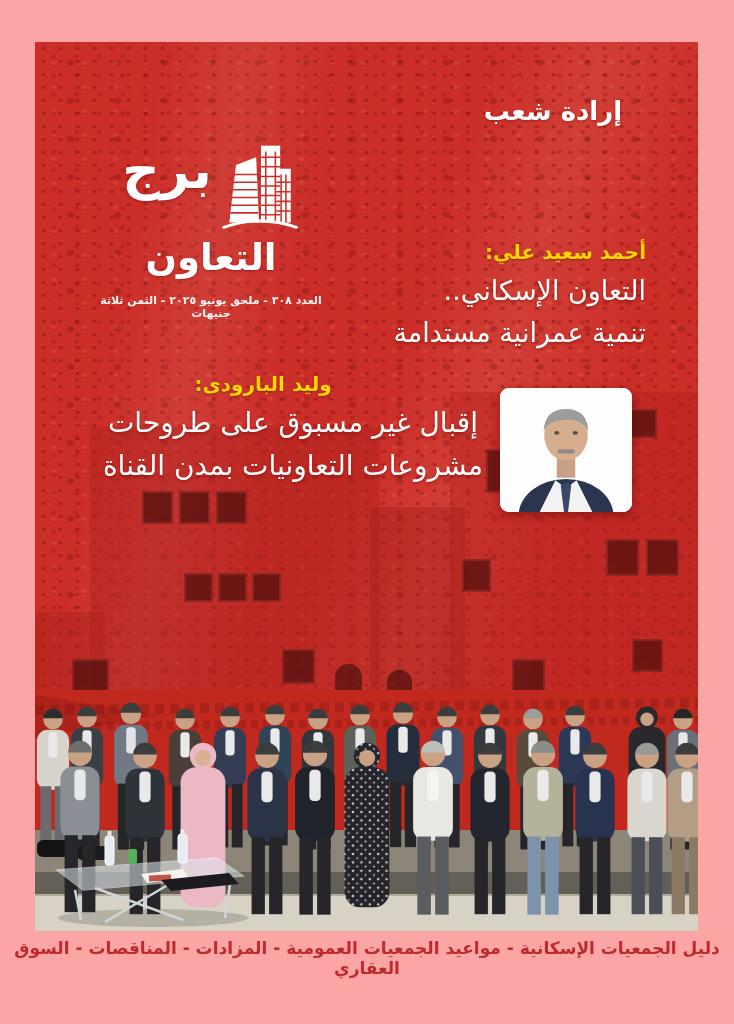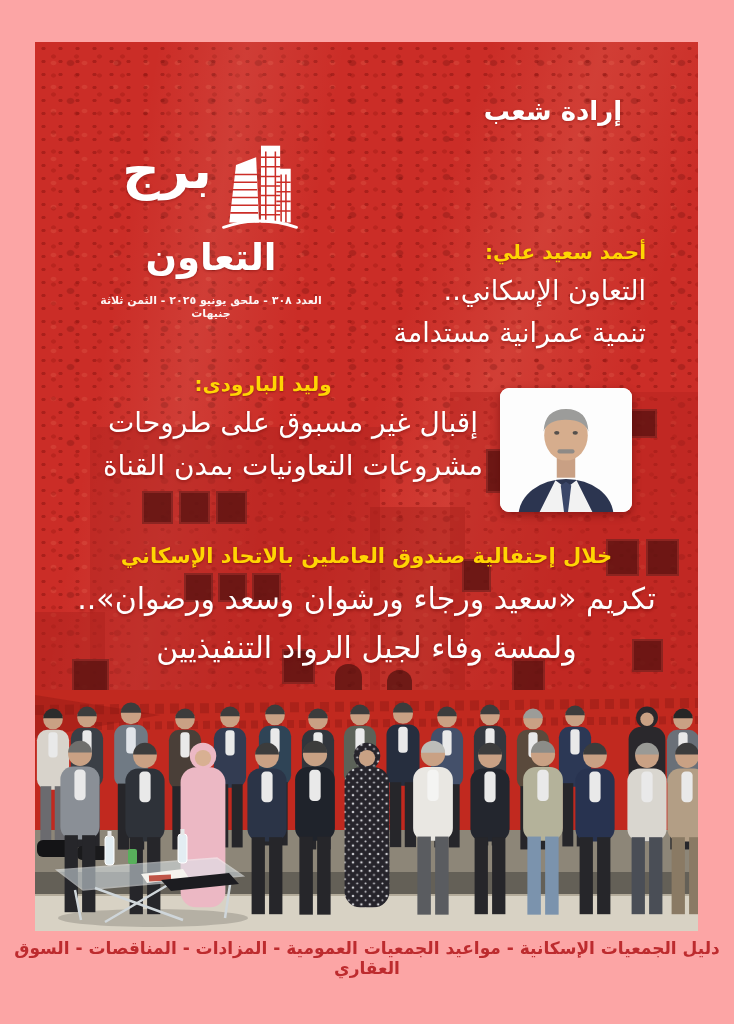--- a/index.html
+++ b/index.html
@@ -159,25 +159,20 @@
         <path d="M46,74 l4,-3 4,3 -2.5,20 -3,0 Z" fill="#3a4668"></path>
         <rect x="43" y="52" width="14" height="16" fill="#c9a084"></rect>
         <ellipse cx="50" cy="36" rx="16.5" ry="19" fill="#d6ad8d"></ellipse>
         <path d="M33,33 q1,-17 17,-17 q16,0 17,17 q-3,-9 -17,-9 q-14,0 -17,9 Z" fill="#9c9c9a"></path>
         <rect x="43.5" y="46.5" width="13" height="3.2" rx="1.6" fill="#8e8a86"></rect>
         <ellipse cx="43" cy="34" rx="2" ry="1.4" fill="#55504c"></ellipse>
         <ellipse cx="57" cy="34" rx="2" ry="1.4" fill="#55504c"></ellipse>
       </svg>
     </div>
 
-    <div class="story story3">
-      <div class="kicker">خلال إحتفالية صندوق العاملين بالاتحاد الإسكاني</div>
-      <div class="hline">تكريم «سعيد ورجاء ورشوان وسعد ورضوان»..</div>
-      <div class="hline">ولمسة وفاء لجيل الرواد التنفيذيين</div>
-    </div>
 
     <div class="photo">
       <svg viewBox="0 0 663 241" aria-hidden="true">
         <defs>
           <g id="person">
             <circle cx="0" cy="10" r="8.5" fill="var(--skin,#c9a184)"></circle>
             <path d="M-8.5,9 a8.5,8.5 0 0 1 17,0 Z" fill="var(--hair,#3c3c3c)"></path>
             <rect x="-14" y="19" width="28" height="52" rx="9" fill="var(--suit,#333)"></rect>
             <rect x="-4" y="21" width="8" height="22" rx="3" fill="var(--shirt,#e9e9e9)"></rect>
             <rect x="-11" y="68" width="9.5" height="55" fill="var(--pants,#26262a)"></rect>

